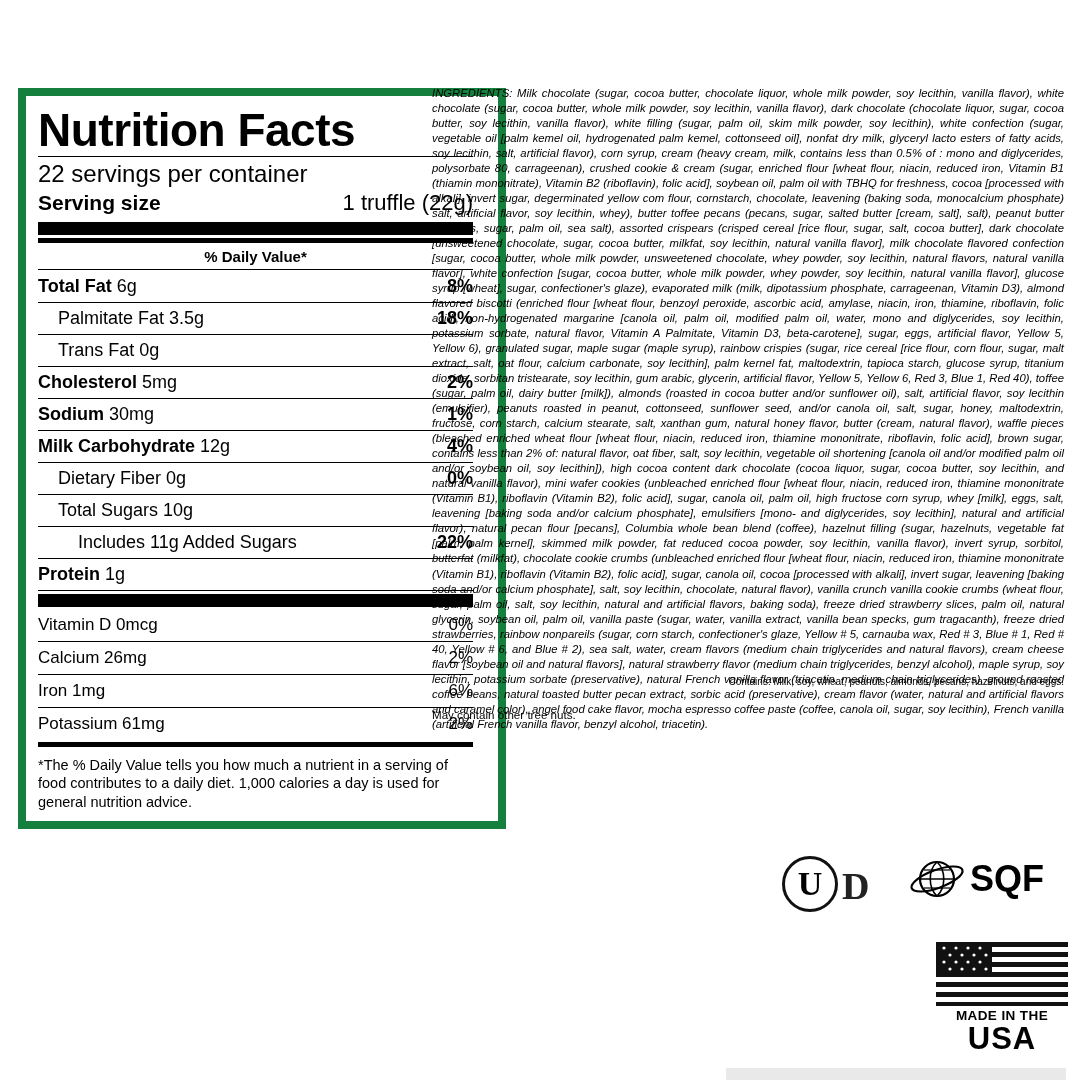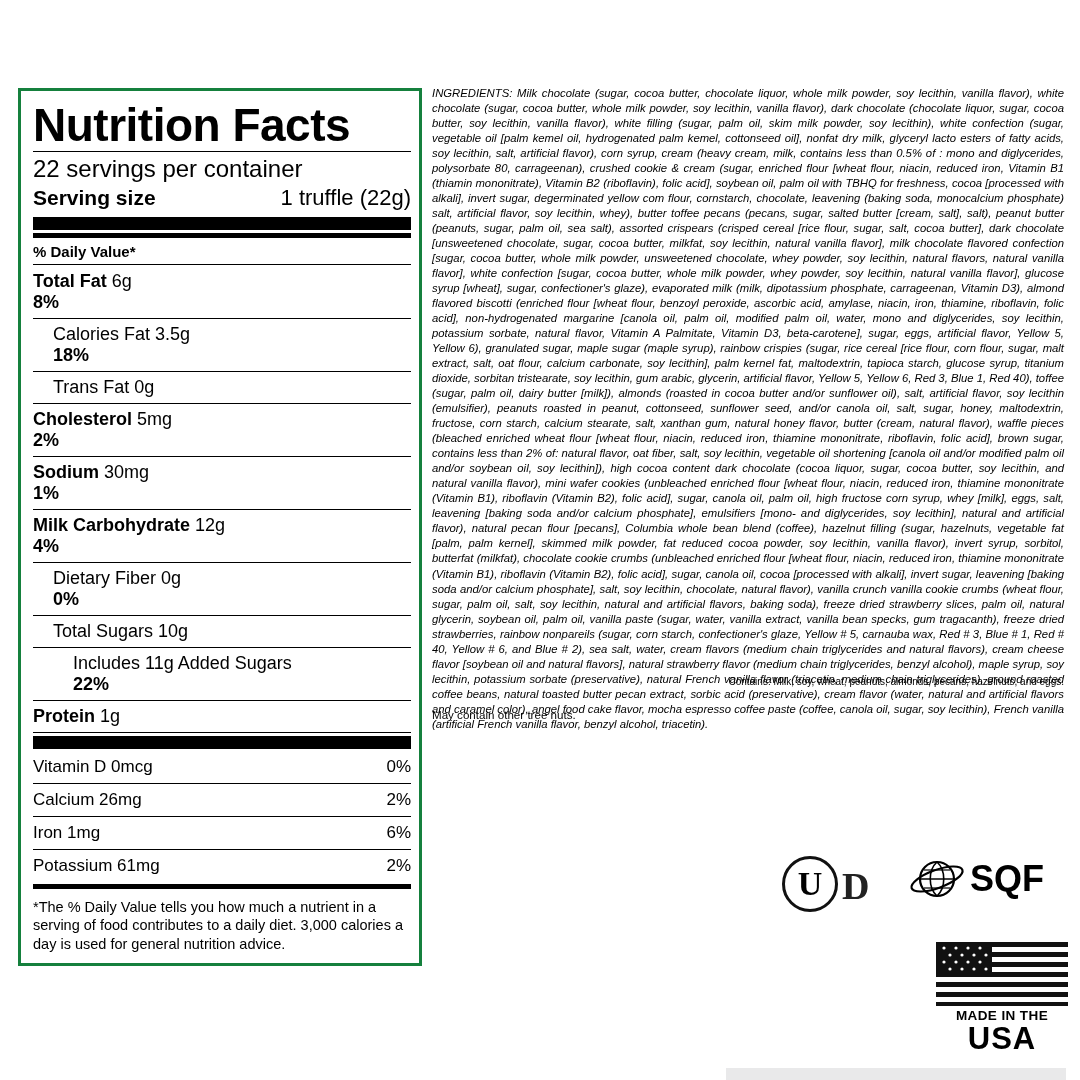--- a/index.html
+++ b/index.html
@@ -20,24 +20,24 @@
   .page {
     position: absolute;
     inset: 0;
   }
 
   
   .nf-panel {
     position: absolute;
     left: 18px;
     top: 88px;
-    width: 404px;
-    border: 3px solid #15803d;
+    width: 488px;
+    border: 8px solid #15803d;
     background: #fff;
-    padding: 8px 8px 10px 12px;
+    padding: 8px 25px 10px 12px;
     box-sizing: border-box;
   }
   .nf-title {
     font-size: 46px;
     font-weight: bold;
     letter-spacing: -0.5px;
     line-height: 1.05;
     margin: 2px 0 2px 0;
   }
   .rule-thin { border-bottom: 1px solid #000; margin: 2px 0; }
@@ -64,33 +64,32 @@
     justify-content: space-between;
     align-items: flex-end;
     padding: 2px 0 2px 0;
   }
   .cal-left { line-height: 1.0; }
   .cal-word { font-size: 30px; font-weight: bold; }
   .cal-sub  { font-size: 17px; }
   .cal-num  { font-size: 50px; font-weight: bold; line-height: 0.95; }
 
   .dv-header {
-    text-align: left;
+    text-align: center;
     font-size: 15px;
     font-weight: bold;
     padding: 2px 0 2px 0;
   }
 
   .nut-row {
     display: flex;
     justify-content: space-between;
     align-items: baseline;
     font-size: 18px;
     padding: 4px 0 4px 0;
-    flex-direction: column;
   }
   .nut-row .name { }
   .nut-row .name b { font-weight: bold; }
   .nut-row .pct { font-weight: bold; font-size: 18px; }
   .indent-1 { padding-left: 20px; }
   .indent-2 { padding-left: 40px; }
 
   .vit-row {
     display: flex;
     justify-content: space-between;
@@ -255,21 +254,21 @@
     <div class="dv-header">% Daily Value*</div>
     <div class="rule-thin"></div>
 
     <div id="nut-rows">
         <div class="nut-row">
           <span class="name"><b>Total Fat</b> 6g</span>
           <span class="pct">8%</span>
         </div>
         <div class="rule-hair"></div>
         <div class="nut-row indent-1">
-          <span class="name">Calories Fat 3.5g</span>
+          <span class="name">Palmitate Fat 3.5g</span>
           <span class="pct">18%</span>
         </div>
         <div class="rule-hair"></div>
         <div class="nut-row indent-1">
           <span class="name">Trans Fat 0g</span>
           <span class="pct"></span>
         </div>
         <div class="rule-hair"></div>
         <div class="nut-row">
           <span class="name"><b>Cholesterol</b> 5mg</span>
@@ -327,21 +326,21 @@
         </div>
         <div class="rule-hair"></div>
         <div class="vit-row">
           <span>Potassium 61mg</span>
           <span>2%</span>
         </div>
       </div>
 
     <div class="rule-med"></div>
 
-    <div class="footnote">*The % Daily Value tells you how much a nutrient in a serving of food contributes to a daily diet. 3,000 calories a day is used for general nutrition advice.</div>
+    <div class="footnote">*The % Daily Value tells you how much a nutrient in a serving of food contributes to a daily diet. 1,000 calories a day is used for general nutrition advice.</div>
   </div>
 
   <div class="ingredients">INGREDIENTS: Milk chocolate (sugar, cocoa butter, chocolate liquor, whole milk powder, soy lecithin, vanilla flavor), white chocolate (sugar, cocoa butter, whole milk powder, soy lecithin, vanilla flavor), dark chocolate (chocolate liquor, sugar, cocoa butter, soy lecithin, vanilla flavor), white filling (sugar, palm oil, skim milk powder, soy lecithin), white confection (sugar, vegetable oil [palm kemel oil, hydrogenated palm kemel, cottonseed oil], nonfat dry milk, glyceryl lacto esters of fatty acids, soy lecithin, salt, artificial flavor), corn syrup, cream (heavy cream, milk, contains less than 0.5% of : mono and diglycerides, polysorbate 80, carrageenan), crushed cookie &amp; cream (sugar, enriched flour [wheat flour, niacin, reduced iron, Vitamin B1 (thiamin mononitrate), Vitamin B2 (riboflavin), folic acid], soybean oil, palm oil with TBHQ for freshness, cocoa [processed with alkali], invert sugar, degerminated yellow com flour, cornstarch, chocolate, leavening (baking soda, monocalcium phosphate) salt, artificial flavor, soy lecithin, whey), butter toffee pecans (pecans, sugar, salted butter [cream, salt], salt), peanut butter (peanuts, sugar, palm oil, sea salt), assorted crispears (crisped cereal [rice flour, sugar, salt, cocoa butter], dark chocolate [unsweetened chocolate, sugar, cocoa butter, milkfat, soy lecithin, natural vanilla flavor], milk chocolate flavored confection [sugar, cocoa butter, whole milk powder, unsweetened chocolate, whey powder, soy lecithin, natural flavors, natural vanilla flavor], white confection [sugar, cocoa butter, whole milk powder, whey powder, soy lecithin, natural vanilla flavor], glucose syrup [wheat], sugar, confectioner's glaze), evaporated milk (milk, dipotassium phosphate, carrageenan, Vitamin D3), almond flavored biscotti (enriched flour [wheat flour, benzoyl peroxide, ascorbic acid, amylase, niacin, iron, thiamine, riboflavin, folic acid], non-hydrogenated margarine [canola oil, palm oil, modified palm oil, water, mono and diglycerides, soy lecithin, potassium sorbate, natural flavor, Vitamin A Palmitate, Vitamin D3, beta-carotene], sugar, eggs, artificial flavor, Yellow 5, Yellow 6), granulated sugar, maple sugar (maple syrup), rainbow crispies (sugar, rice cereal [rice flour, corn flour, sugar, malt extract, salt, oat flour, calcium carbonate, soy lecithin], palm kernel fat, maltodextrin, tapioca starch, glucose syrup, titanium dioxide, sorbitan tristearate, soy lecithin, gum arabic, glycerin, artificial flavor, Yellow 5, Yellow 6, Red 3, Blue 1, Red 40), toffee (sugar, palm oil, dairy butter [milk]), almonds (roasted in cocoa butter and/or sunflower oil), salt, artificial flavor, soy lecithin (emulsifier), peanuts roasted in peanut, cottonseed, sunflower seed, and/or canola oil, salt, sugar, honey, maltodextrin, fructose, corn starch, calcium stearate, salt, xanthan gum, natural honey flavor, butter (cream, natural flavor), waffle pieces (bleached enriched wheat flour [wheat flour, niacin, reduced iron, thiamine mononitrate, riboflavin, folic acid], brown sugar, contains less than 2% of: natural flavor, oat fiber, salt, soy lecithin, vegetable oil shortening [canola oil and/or modified palm oil and/or soybean oil, soy lecithin]), high cocoa content dark chocolate (cocoa liquor, sugar, cocoa butter, soy lecithin, and natural vanilla flavor), mini wafer cookies (unbleached enriched flour [wheat flour, niacin, reduced iron, thiamine mononitrate (Vitamin B1), riboflavin (Vitamin B2), folic acid], sugar, canola oil, palm oil, high fructose corn syrup, whey [milk], eggs, salt, leavening [baking soda and/or calcium phosphate], emulsifiers [mono- and diglycerides, soy lecithin], natural and artificial flavor), natural pecan flour [pecans], Columbia whole bean blend (coffee), hazelnut filling (sugar, hazelnuts, vegetable fat [palm, palm kernel], skimmed milk powder, fat reduced cocoa powder, soy lecithin, vanilla flavor), invert syrup, sorbitol, butterfat (milkfat), chocolate cookie crumbs (unbleached enriched flour [wheat flour, niacin, reduced iron, thiamine mononitrate (Vitamin B1), riboflavin (Vitamin B2), folic acid], sugar, canola oil, cocoa [processed with alkali], invert sugar, leavening [baking soda and/or calcium phosphate], salt, soy lecithin, chocolate, natural flavor), vanilla crunch vanilla cookie crumbs (wheat flour, sugar, palm oil, salt, soy lecithin, natural and artificial flavors, baking soda), freeze dried strawberry slices, palm oil, natural glycerin, soybean oil, palm oil, vanilla paste (sugar, water, vanilla extract, vanilla bean specks, gum tragacanth), freeze dried strawberries, rainbow nonpareils (sugar, corn starch, confectioner's glaze, Yellow # 5, carnauba wax, Red # 3, Blue # 1, Red # 40, Yellow # 6, and Blue # 2), sea salt, water, cream flavors (medium chain triglycerides and natural flavors), cream cheese flavor [soybean oil and natural flavors], natural strawberry flavor (medium chain triglycerides, benzyl alcohol), maple syrup, soy lecithin, potassium sorbate (preservative), natural French vanilla flavor (triacetin, medium chain triglycerides), ground roasted coffee beans, natural toasted butter pecan extract, sorbic acid (preservative), cream flavor (water, natural and artificial flavors and caramel color), angel food cake flavor, mocha espresso coffee paste (coffee, canola oil, sugar, soy lecithin), French vanilla (artificial French vanilla flavor, benzyl alcohol, triacetin).</div>
   <div class="contains">Contains: Milk, soy, wheat, peanuts, almonds, pecans, hazelnuts, and eggs.</div>
   <div class="may-contain">May contain other tree nuts.</div>
 
   <div class="logos">
 
     <div class="logo-ud">
       <div class="ud-circle">U</div>

